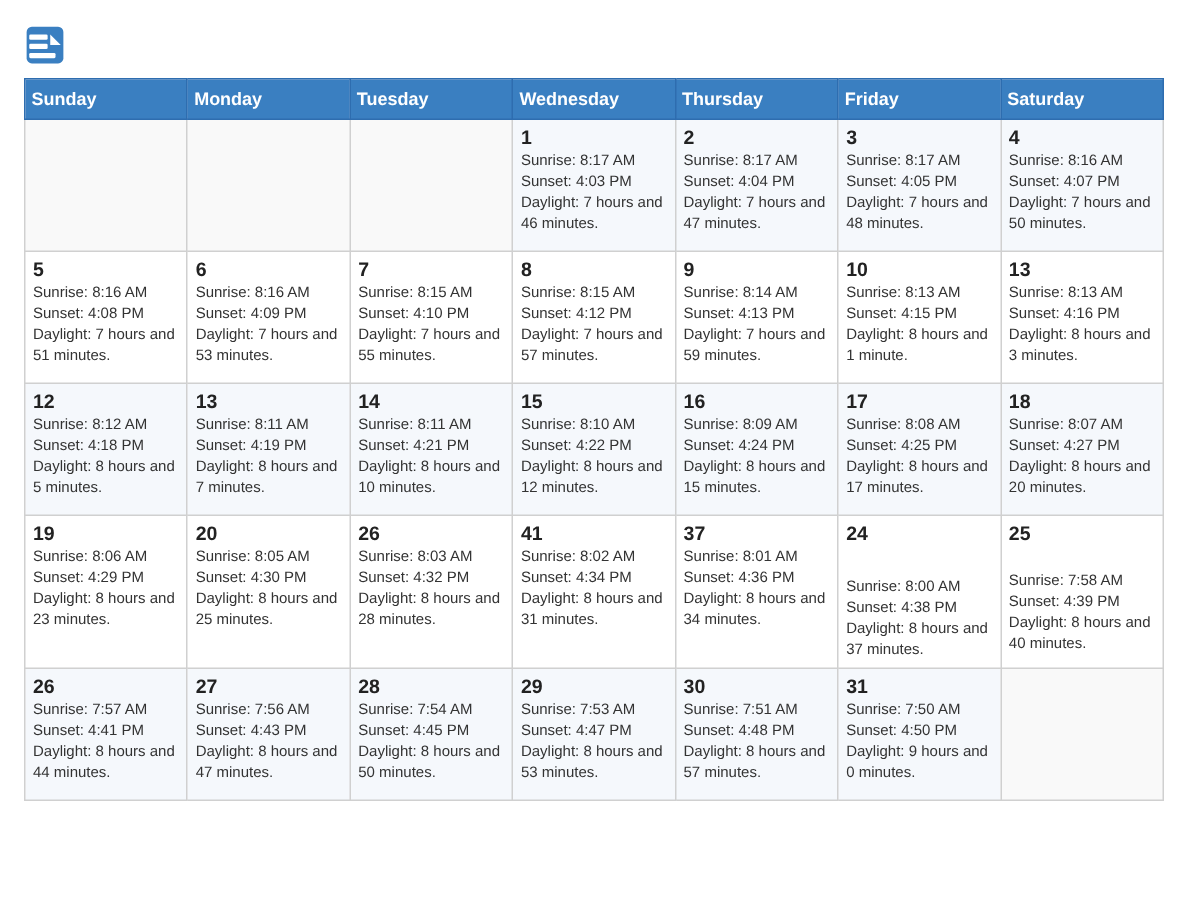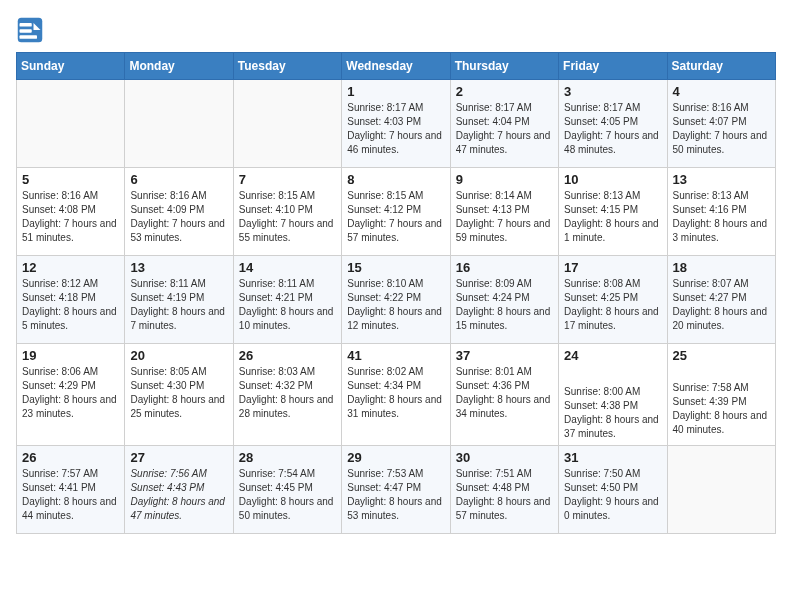--- a/index.html
+++ b/index.html
@@ -287,21 +287,21 @@
       </tr>
       <tr>
         <td>
           <span class="day-number">26</span>
           <div class="day-info" style="white-space: pre-wrap;">Sunrise: 7:57 AM
 Sunset: 4:41 PM
 Daylight: 8 hours and 44 minutes.</div>
         </td>
         <td>
           <span class="day-number">27</span>
-          <div class="day-info" style="white-space: pre-wrap; font-style: italic;">Sunrise: 7:56 AM
+          <div class="day-info" style="white-space: pre-wrap;">Sunrise: 7:56 AM
 Sunset: 4:43 PM
 Daylight: 8 hours and 47 minutes.</div>
         </td>
         <td>
           <span class="day-number">28</span>
           <div class="day-info" style="white-space: pre-wrap;">Sunrise: 7:54 AM
 Sunset: 4:45 PM
 Daylight: 8 hours and 50 minutes.</div>
         </td>
         <td>

